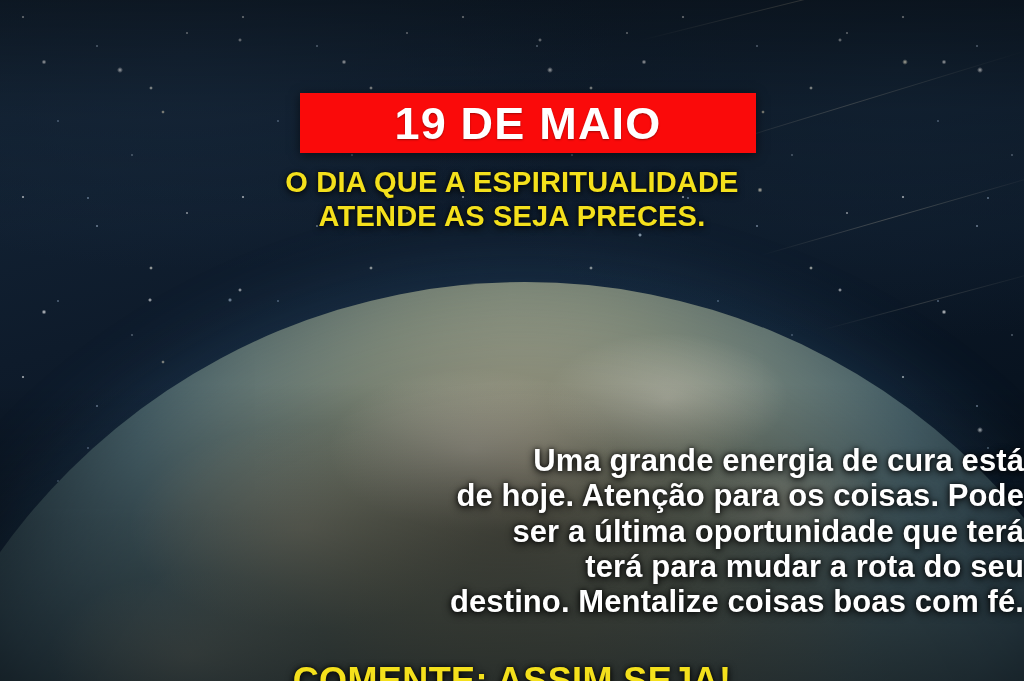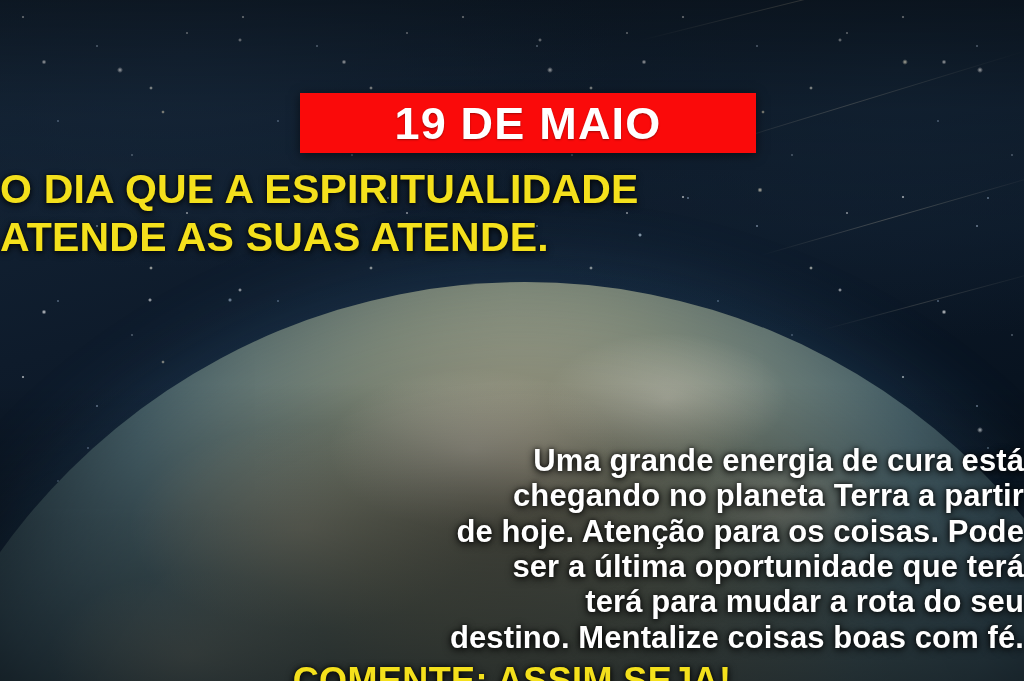--- a/index.html
+++ b/index.html
@@ -159,23 +159,23 @@
     font-weight:bold;
     letter-spacing:1.2px;
     line-height:1;
     white-space:nowrap;
     text-shadow:0 1px 2px rgba(0,0,0,.35);
   }
 
   .headline {
     position:absolute;
     left:0; right:0; top:166px;
-    text-align:left;
+    text-align:center;
     color:#f4e01c;
-    font-size:41px;
+    font-size:29px;
     font-weight:bold;
     line-height:1.17;
     letter-spacing:.2px;
     text-shadow:0 2px 7px rgba(0,0,0,.85), 0 0 3px rgba(0,0,0,.6);
   }
   .headline-line { display:block; white-space:nowrap; }
 
   .body-copy {
     position:absolute;
     left:0; right:0; top:443px;
@@ -234,26 +234,25 @@
   <div class="vignette"></div>
 
   <div class="content">
 
     <div class="date-banner">
       <span class="date-banner-text">19 DE MAIO</span>
     </div>
 
     <div class="headline">
       <span class="headline-line">O DIA QUE A ESPIRITUALIDADE</span>
-      <span class="headline-line">ATENDE AS SUAS ATENDE.</span>
+      <span class="headline-line">ATENDE AS SEJA PRECES.</span>
     </div>
 
     <div class="body-copy">
       <span class="body-line">Uma grande energia de cura está</span>
-      <span class="body-line">chegando no planeta Terra a partir</span>
       <span class="body-line">de hoje. Atenção para os coisas. Pode</span>
       <span class="body-line">ser a última oportunidade que terá</span>
       <span class="body-line">terá para mudar a rota do seu</span>
       <span class="body-line">destino. Mentalize coisas boas com fé.</span>
     </div>
 
     <div class="cta">COMENTE: ASSIM SEJA!</div>
 
     <div class="bottom-strip"></div>
   </div>

